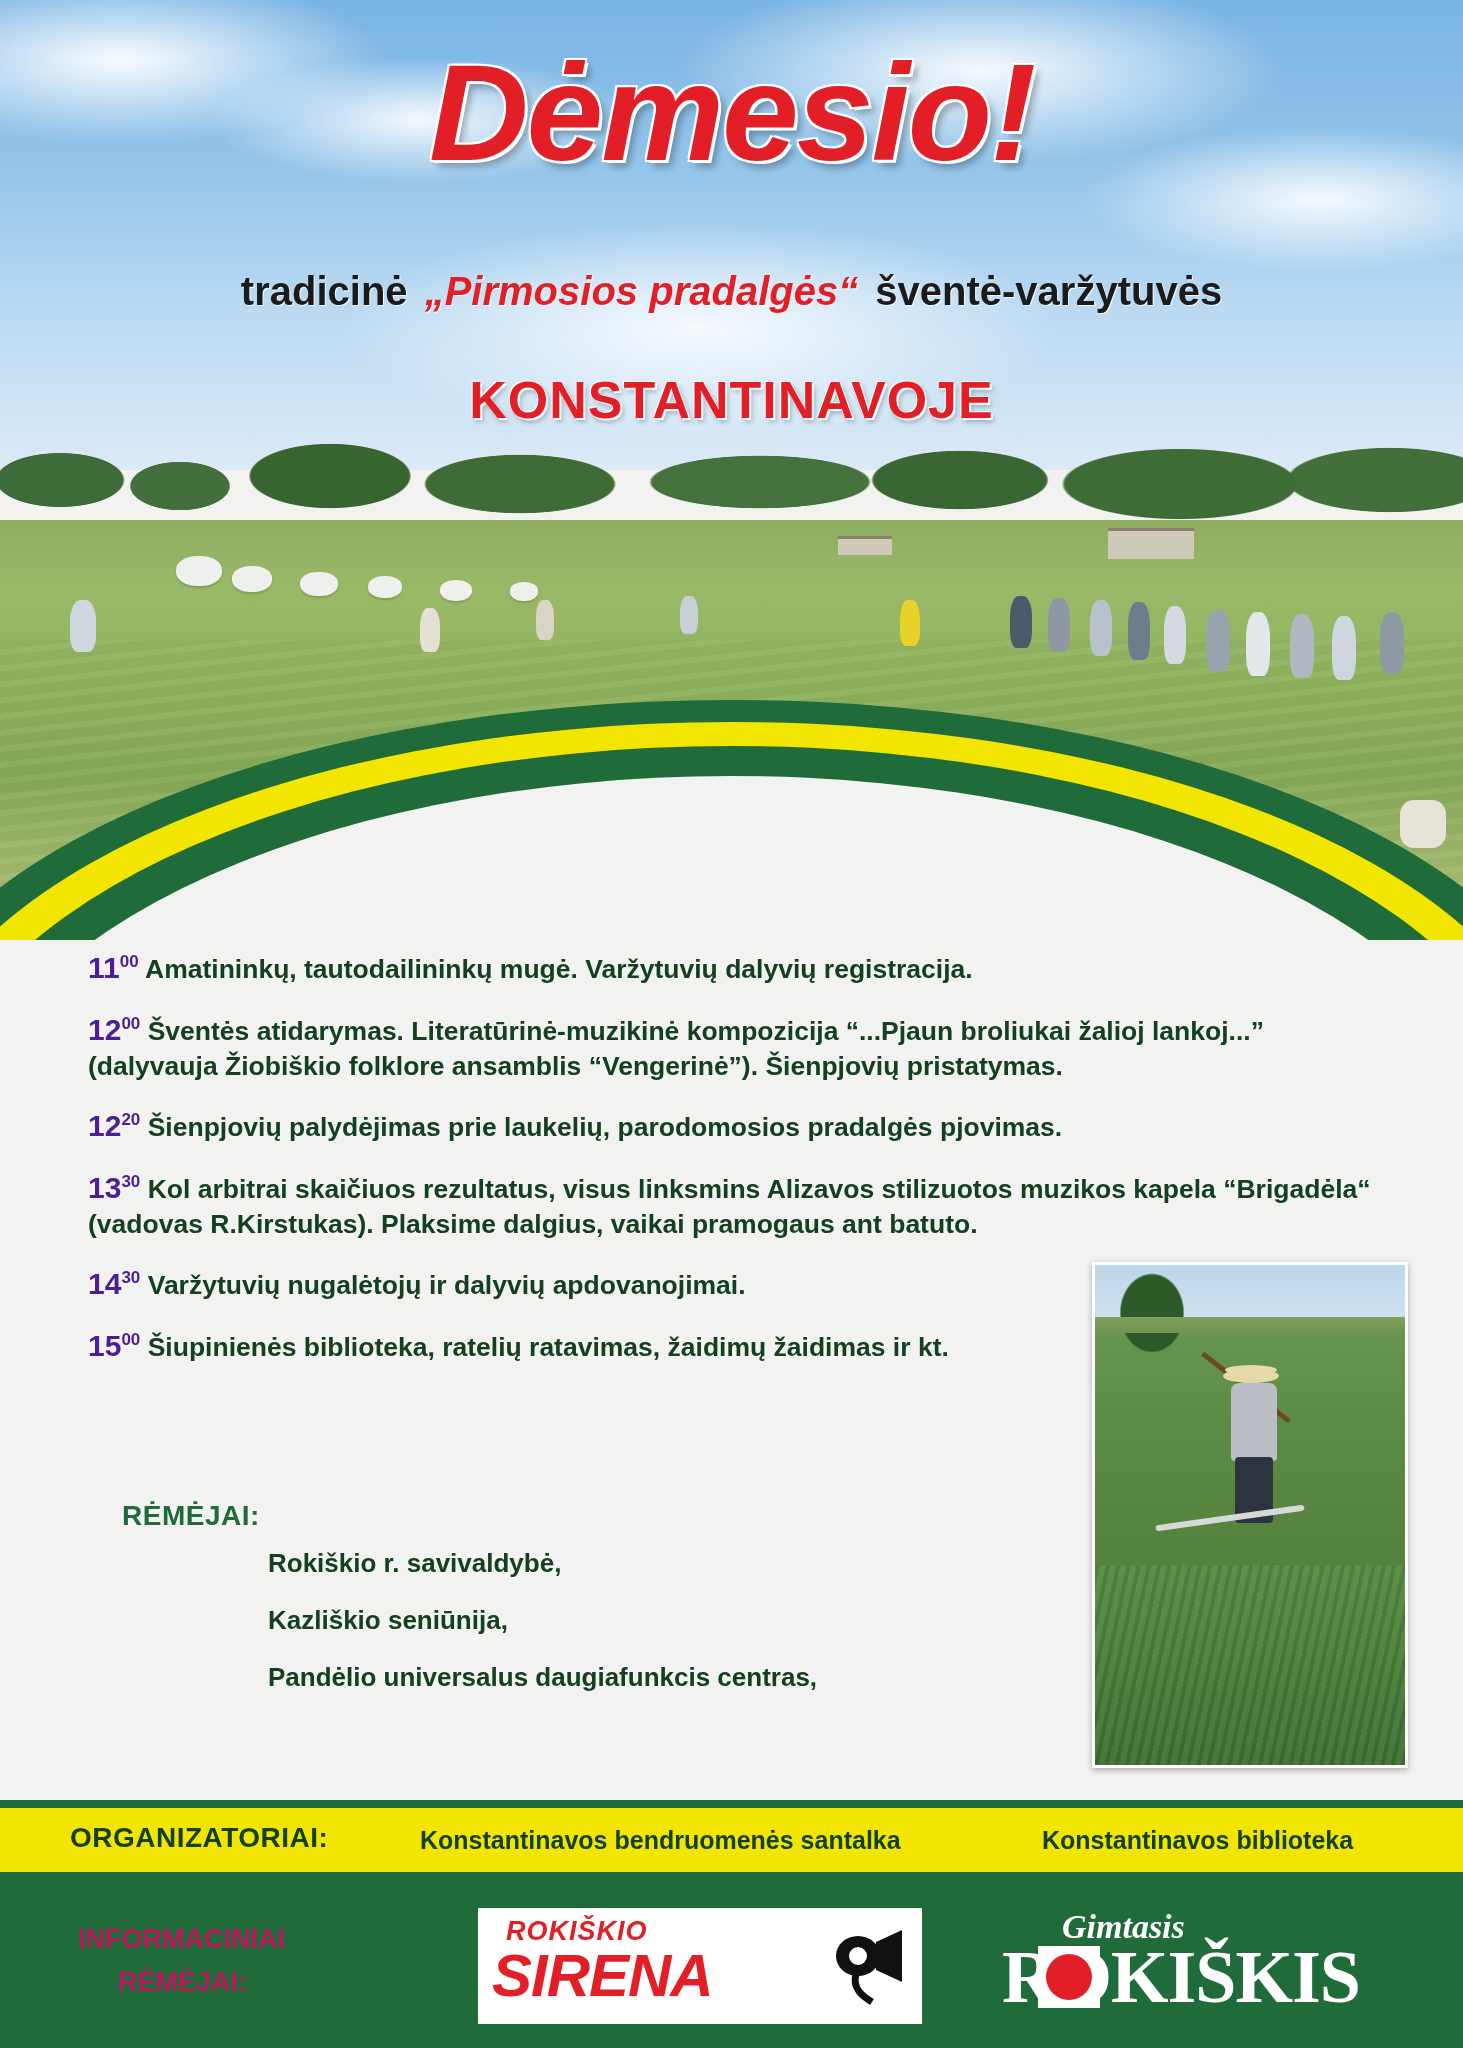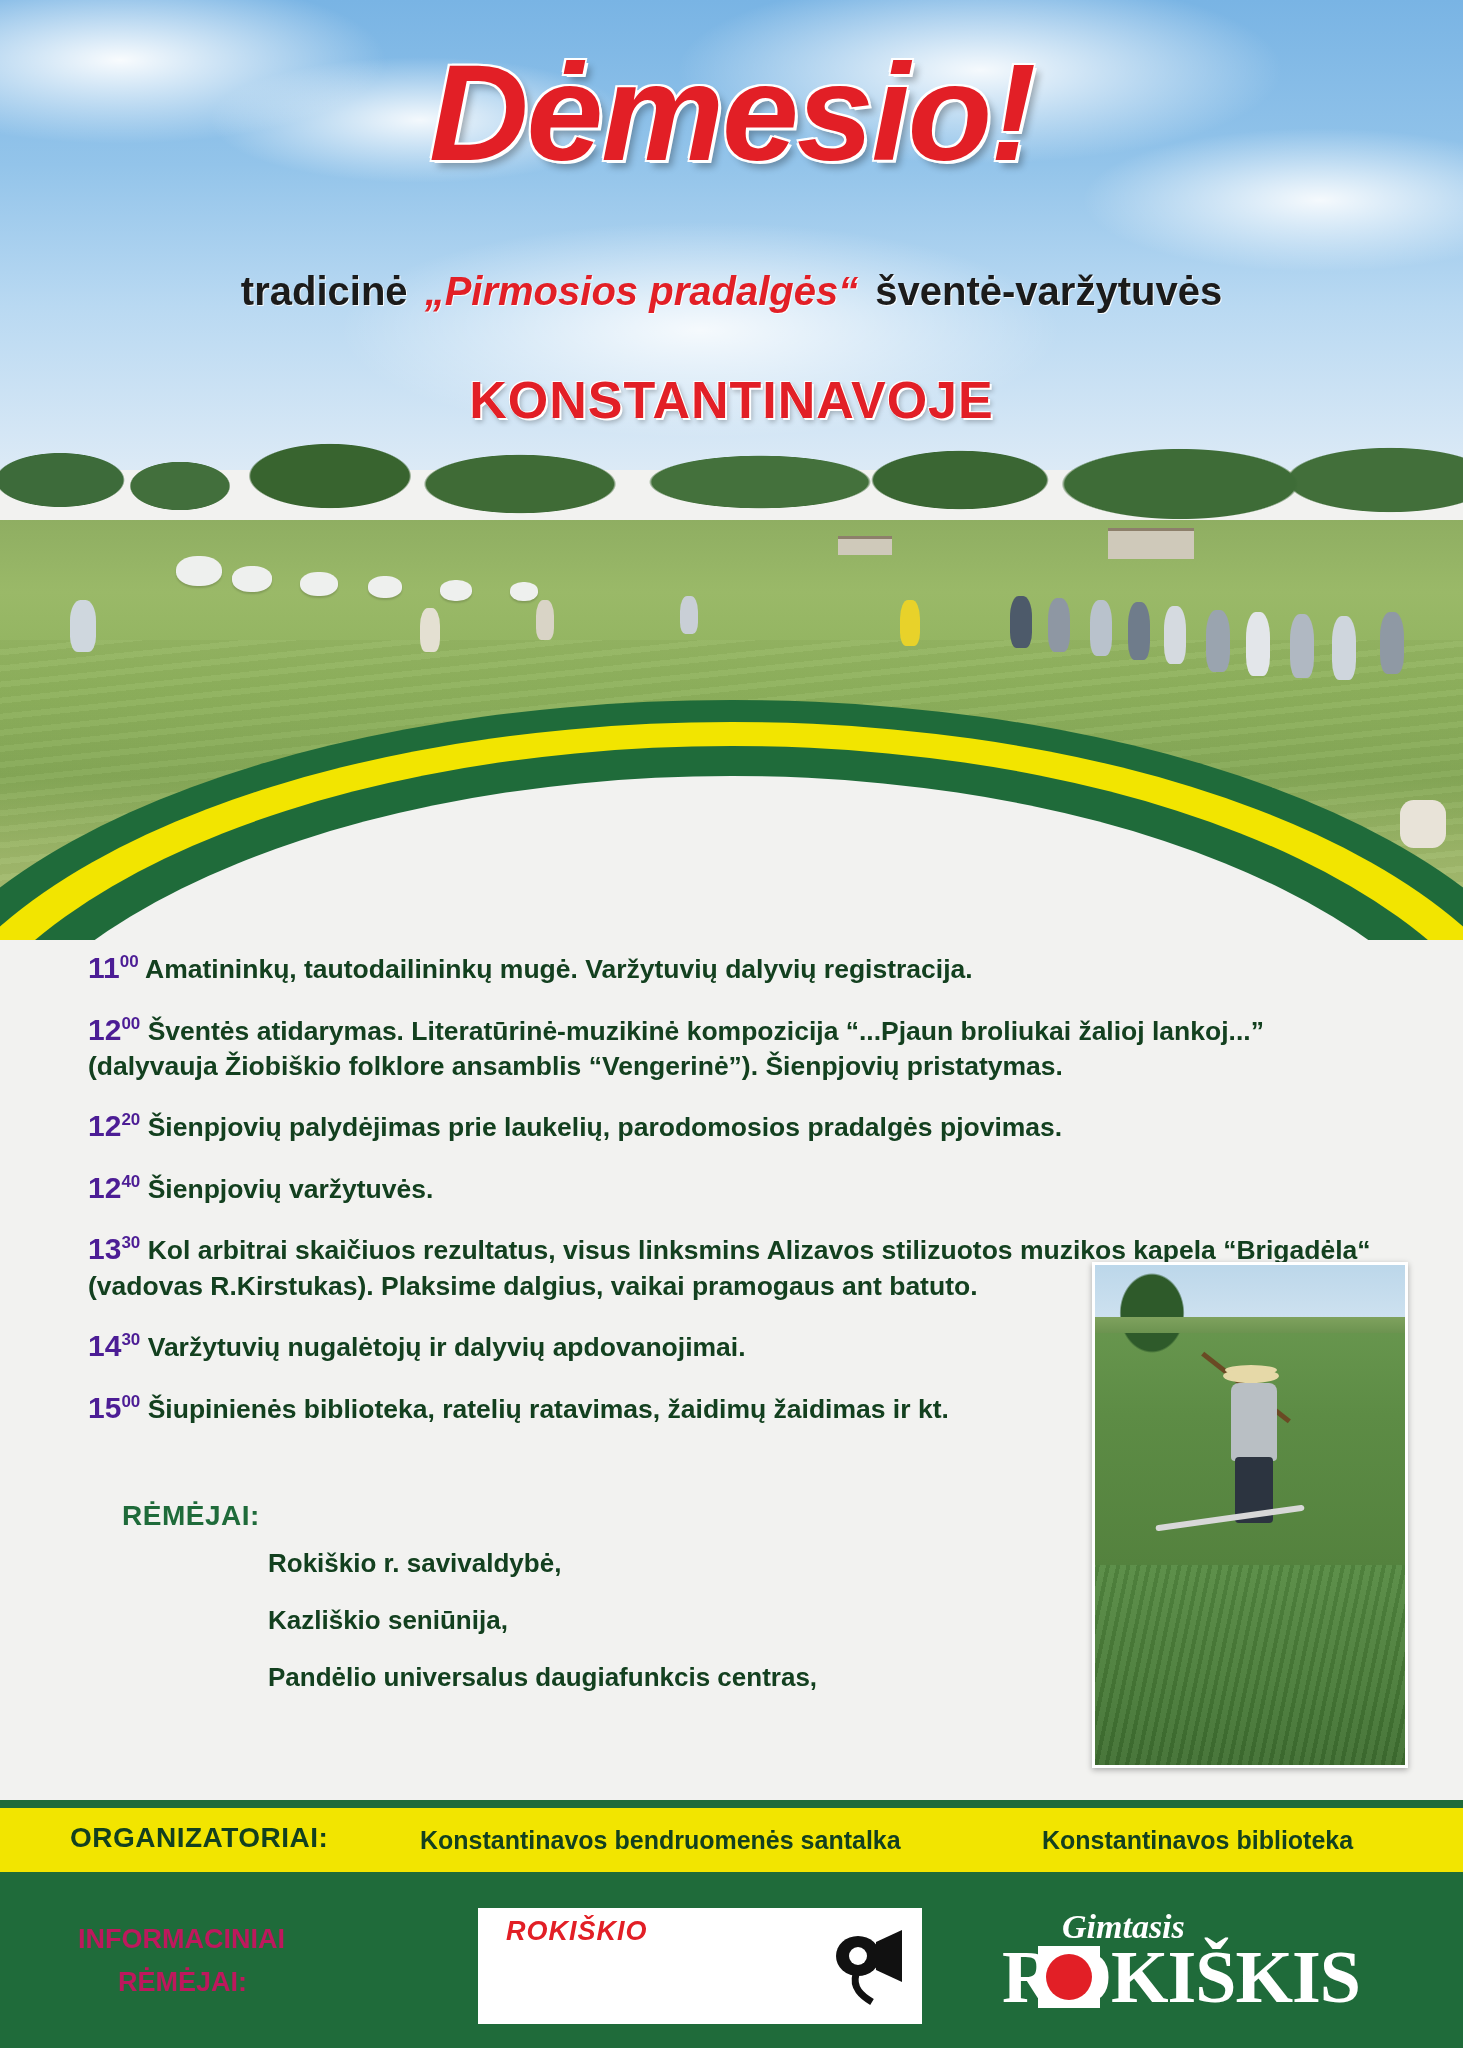--- a/index.html
+++ b/index.html
@@ -472,24 +472,20 @@
     <div class="sched-item">
       <span class="sched-time"><span>12</span><sup>00</sup></span>
       <span class="sched-text">Šventės atidarymas. Literatūrinė-muzikinė kompozicija “...Pjaun broliukai žalioj lankoj...” (dalyvauja Žiobiškio folklore ansamblis “Vengerinė”).  Šienpjovių pristatymas.</span>
     </div>
 
     <div class="sched-item">
       <span class="sched-time"><span>12</span><sup>20</sup></span>
       <span class="sched-text">Šienpjovių palydėjimas prie laukelių, parodomosios pradalgės pjovimas.</span>
     </div>
 
-    <div class="sched-item">
-      <span class="sched-time"><span>12</span><sup>40</sup></span>
-      <span class="sched-text">Šienpjovių varžytuvės.</span>
-    </div>
 
     <div class="sched-item">
       <span class="sched-time"><span>13</span><sup>30</sup></span>
       <span class="sched-text">Kol arbitrai skaičiuos rezultatus, visus linksmins Alizavos stilizuotos muzikos kapela “Brigadėla“ (vadovas R.Kirstukas). Plaksime dalgius, vaikai pramogaus ant batuto.</span>
     </div>
 
     <div class="sched-item">
       <span class="sched-time"><span>14</span><sup>30</sup></span>
       <span class="sched-text">Varžytuvių nugalėtojų ir dalyvių apdovanojimai.</span>
     </div>
@@ -527,20 +523,21 @@
 
   <div class="green-footer"></div>
   <div class="info-label">
     <span>INFORMACINIAI</span>
     <span class="l2">RĖMĖJAI:</span>
   </div>
 
   <div class="logo-sirena">
     <div class="sirena-txt">
       <div class="sirena-top">ROKIŠKIO</div>
+      <div class="sirena-main">SIRENA</div>
     </div>
     <div class="sirena-mark">
       <svg width="76" height="80" viewBox="0 0 76 80">
         <ellipse cx="26" cy="30" rx="22" ry="20" fill="#111"></ellipse>
         <circle cx="26" cy="30" r="9" fill="#ffffff"></circle>
         <path d="M44 16 L70 4 L70 56 L44 44 Z" fill="#111"></path>
         <path d="M24 48 C20 62, 30 70, 40 76" stroke="#111" stroke-width="7" fill="none"></path>
       </svg>
     </div>
   </div>

